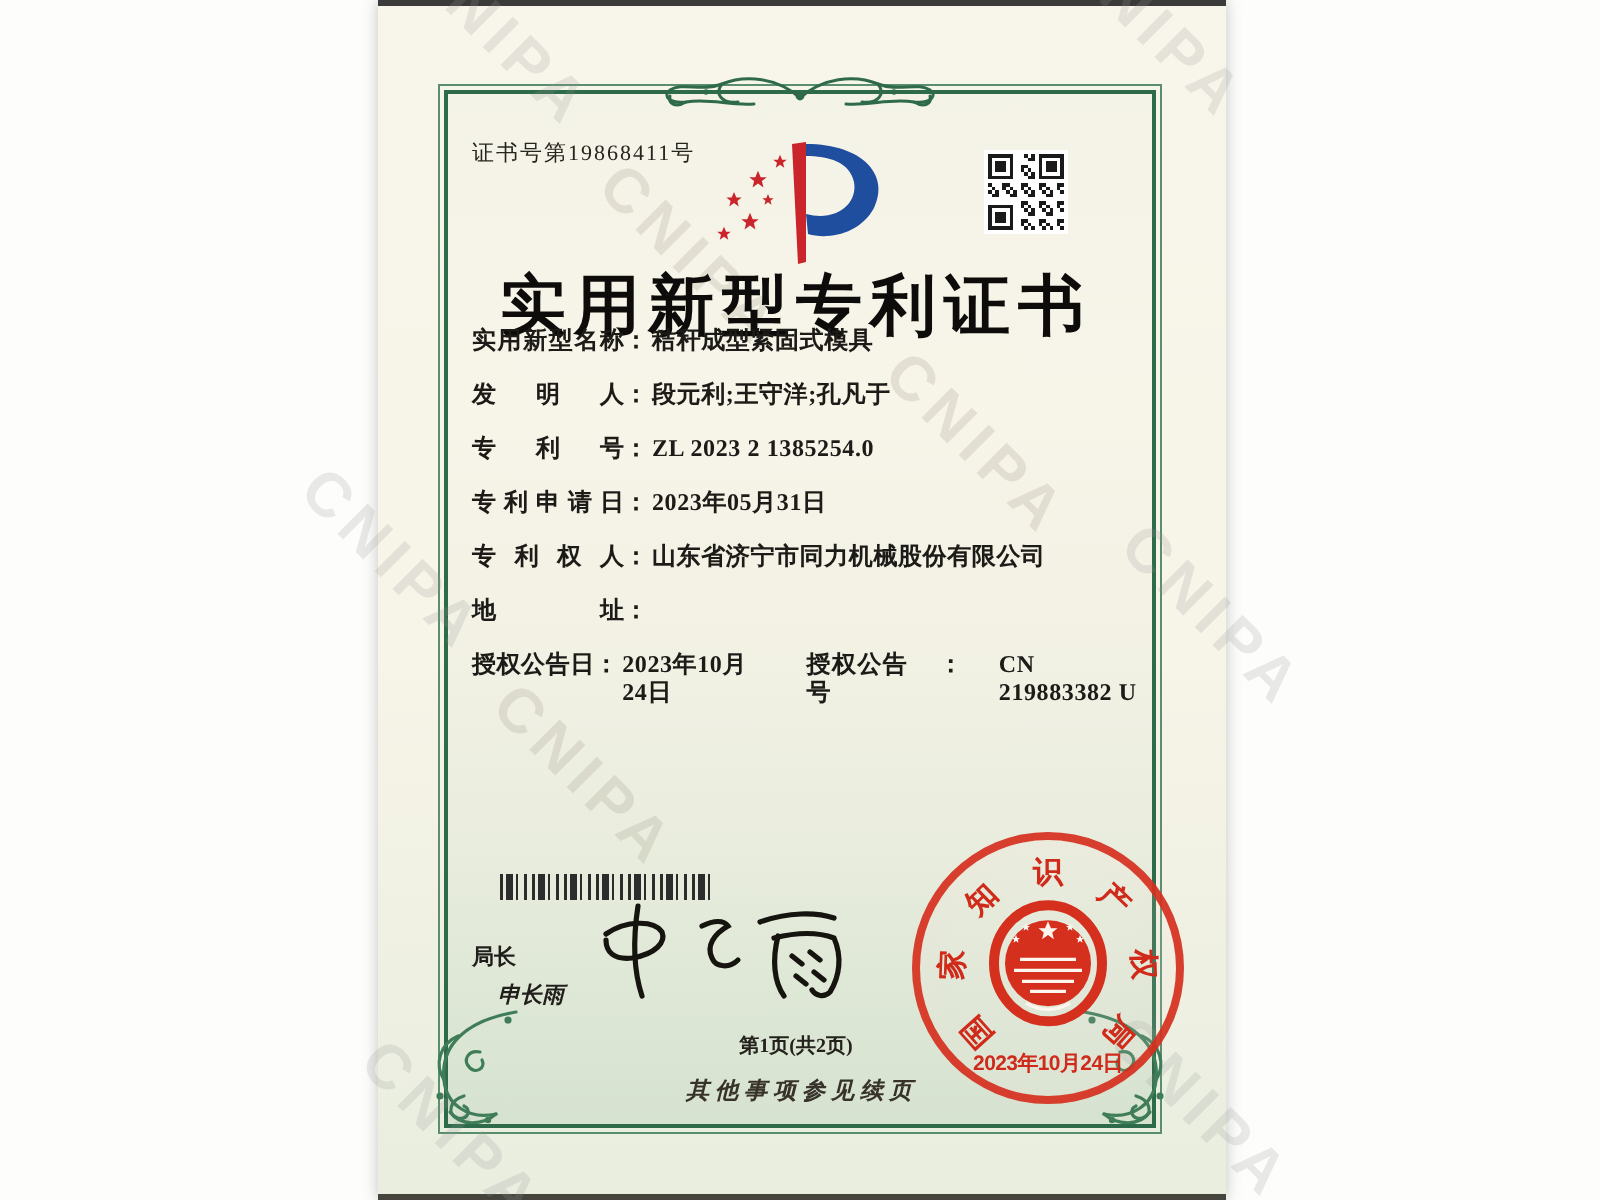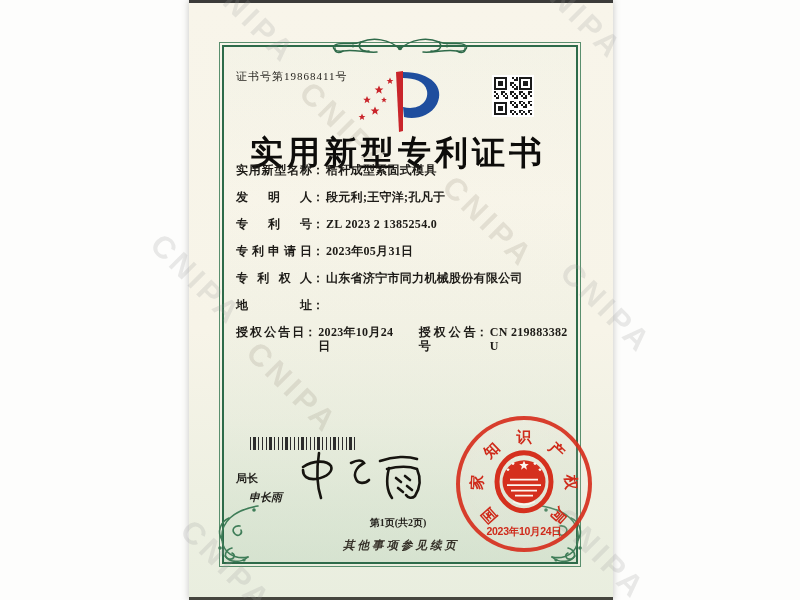--- a/index.html
+++ b/index.html
@@ -50,21 +50,21 @@
     position:absolute;left:222px;top:131px;width:352px;z-index:5;
     text-align:center;font-size:33px;font-weight:bold;letter-spacing:4px;color:#0d0c0a;
   }
   
   .fields{position:absolute;left:236px;top:163px;width:334px;z-index:5;}
   .frow{display:flex;align-items:flex-start;line-height:14px;margin-bottom:13px;
         font-size:12px;font-weight:bold;color:#1d1b17;}
   .flabel{display:inline-block;width:76px;text-align:justify;text-align-last:justify;}
   .fcolon{margin-right:2px;}
   .fvalue{letter-spacing:.3px;}
-  .pair2{margin-left:22px;display:flex;}
+  .pair2{margin-left:22px;display:flex;gap:16px;}
   .pair2 .flabel{width:64px;}
   
   .paras{position:absolute;left:238px;top:340px;width:330px;z-index:5;
          font-size:10.5px;font-style:italic;line-height:15.5px;color:#2e2a23;font-weight:600;}
   .paras p{margin:0 0 3px 0;text-indent:2em;}
   
   .barcode{
     position:absolute;left:250px;top:437px;width:106px;height:13px;z-index:5;
     background:
       repeating-linear-gradient(90deg,

